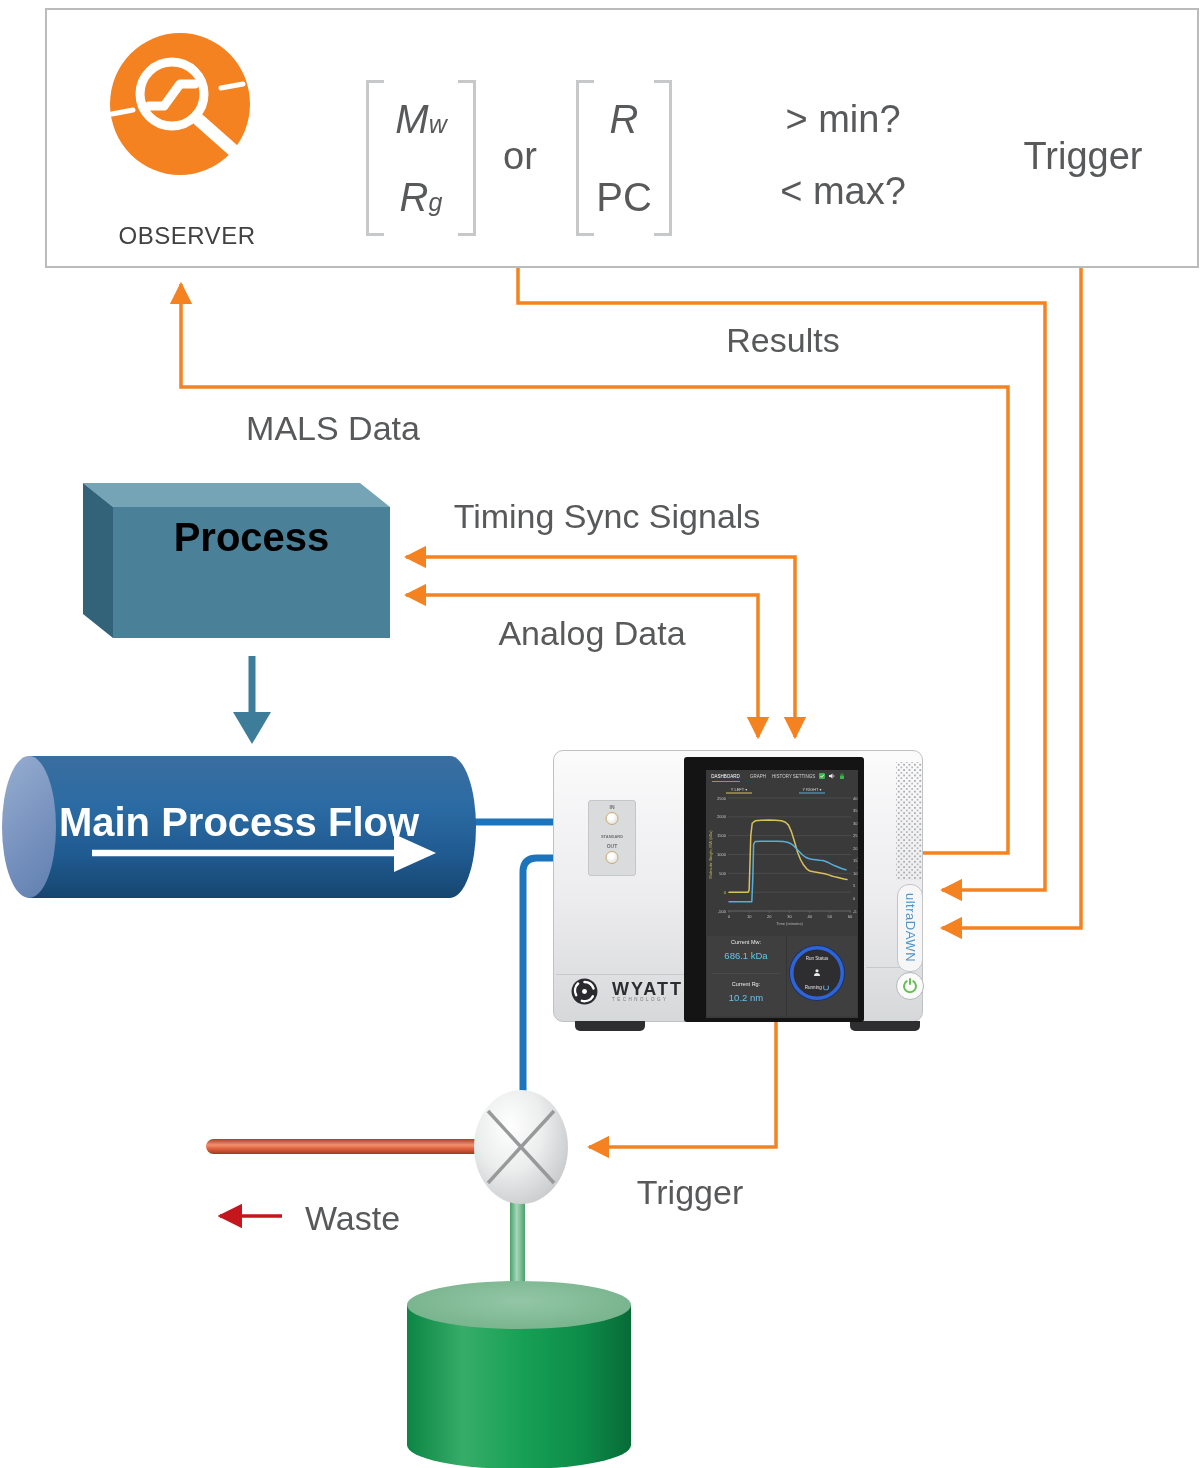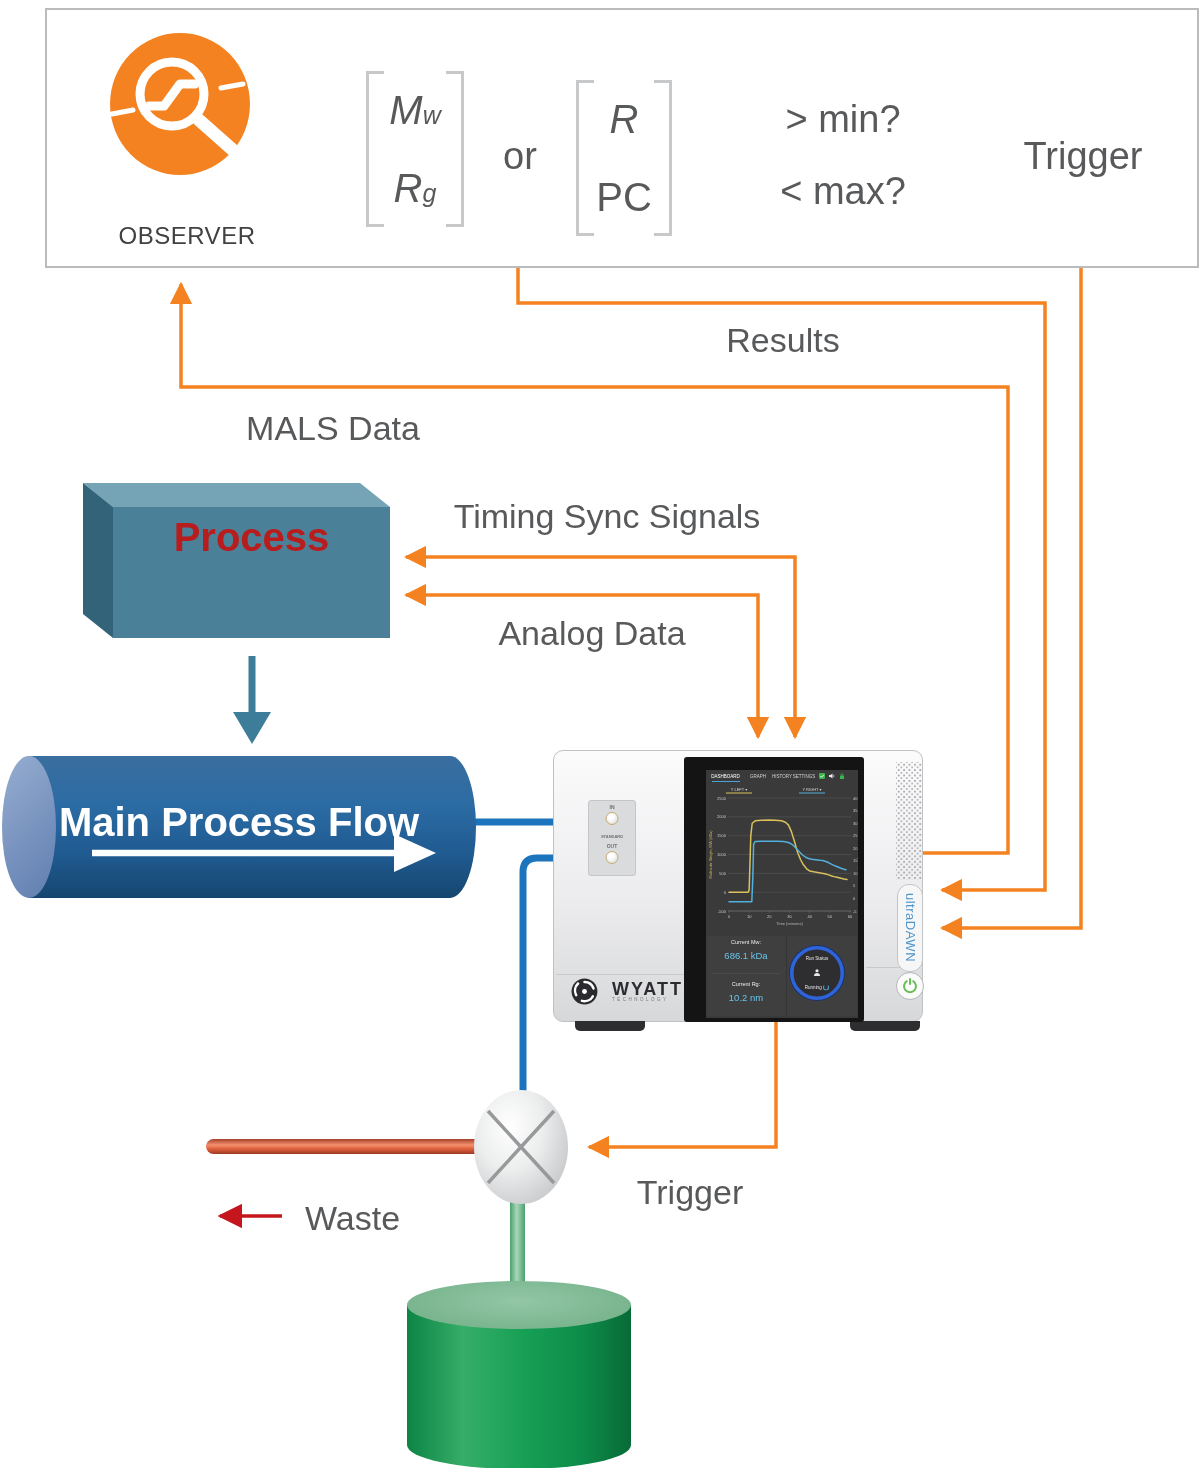--- a/index.html
+++ b/index.html
@@ -23,21 +23,21 @@
            align-items:center;color:var(--gray-text);}
   .bk{position:absolute;top:0;bottom:0;width:15px;border:3px solid #c6c8ca;}
   .bk-l{left:0;border-right:none;}
   .bk-r{right:0;border-left:none;}
   .bracket .it{font-style:italic;font-size:40px;line-height:1;}
   .bracket .up{font-style:normal;font-size:40px;line-height:1;}
   .bracket .sb{font-size:25px;}
 
   
   .pc{position:absolute;left:80px;top:480px;width:315px;height:165px;}
-  .pc .tline{position:absolute;left:33px;width:277px;text-align:center;color:#b91c1c;
+  .pc .tline{position:absolute;left:33px;width:277px;text-align:center;color:#000000;
              font-weight:bold;font-size:40px;line-height:42px;}
 
   
   .pipe{position:absolute;left:2px;top:756px;width:474px;height:142px;}
   .pipe-body{position:absolute;left:26px;top:0;right:0;bottom:0;
      background:linear-gradient(180deg,#3a6e9f 0%,#2b6ba3 35%,#1f5a90 70%,#16466f 100%);
      border-top-right-radius:26px 71px;border-bottom-right-radius:26px 71px;}
   .pipe-cap{position:absolute;left:0;top:0;width:54px;height:142px;border-radius:50%;
      background:linear-gradient(135deg,#97aed0,#7590bd 60%,#5f7fae);}
   .pipe-label{position:absolute;left:0;right:0;top:44px;text-align:center;color:#fff;
@@ -158,21 +158,21 @@
     <svg class="abs" style="left:55px;top:20px;" width="160" height="150" viewBox="0 0 160 150">
       <ellipse cx="78" cy="74" rx="70" ry="71" fill="#f58220"></ellipse>
       <circle cx="70" cy="64" r="32" stroke="#fff" stroke-width="9" fill="none"></circle>
       <path d="M47 76 H62 L78 54 H93" stroke="#fff" stroke-width="9" fill="none" stroke-linecap="round" stroke-linejoin="round"></path>
       <path d="M97 90 L132 121" stroke="#fff" stroke-width="13" stroke-linecap="round"></path>
       <path d="M10 84 L31 80" stroke="#fff" stroke-width="5" stroke-linecap="round"></path>
       <path d="M119 58 L141 54" stroke="#fff" stroke-width="5" stroke-linecap="round"></path>
     </svg>
     <div class="observer-label" style="left:55px;">OBSERVER</div>
 
-    <div class="bracket" style="left:319px;top:61px;width:98px;height:156px;">
+    <div class="bracket" style="left:319px;top:70px;width:110px;height:156px;">
       <span class="bk bk-l"></span>
       <span class="bk bk-r"></span>
       <span class="it"><span>M</span><span class="sb">w</span></span>
       <span class="it"><span>R</span><span class="sb">g</span></span>
     </div>
 
     <div class="lbl big" style="left:421px;top:125px;width:104px;">or</div>
 
     <div class="bracket" style="left:529px;top:70px;width:96px;height:156px;">
       <span class="bk bk-l"></span>

